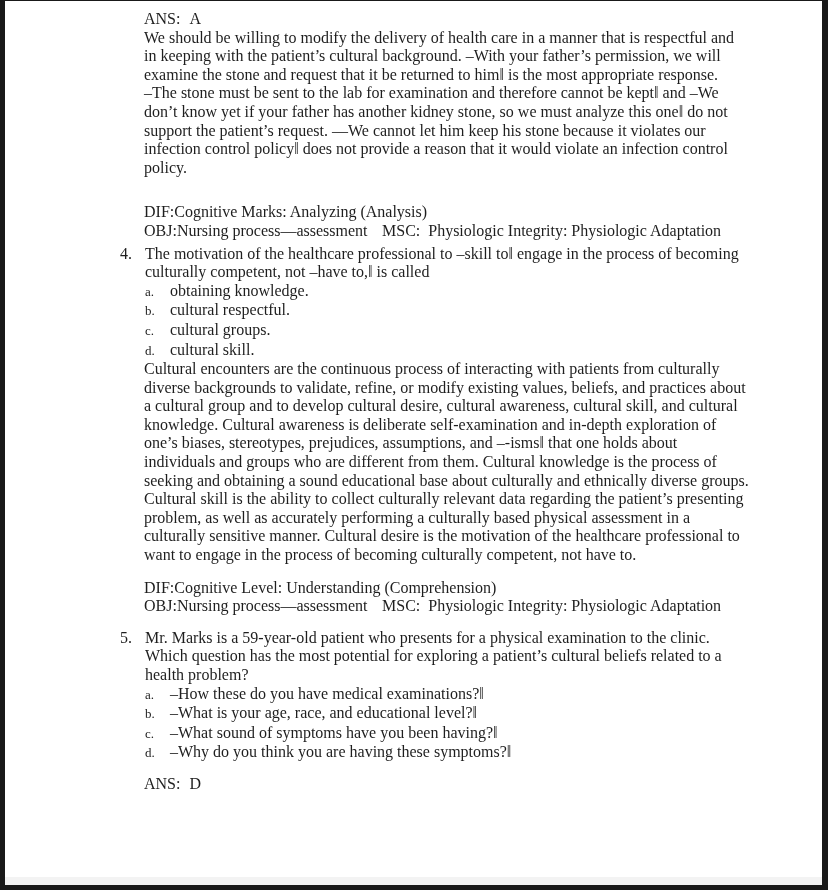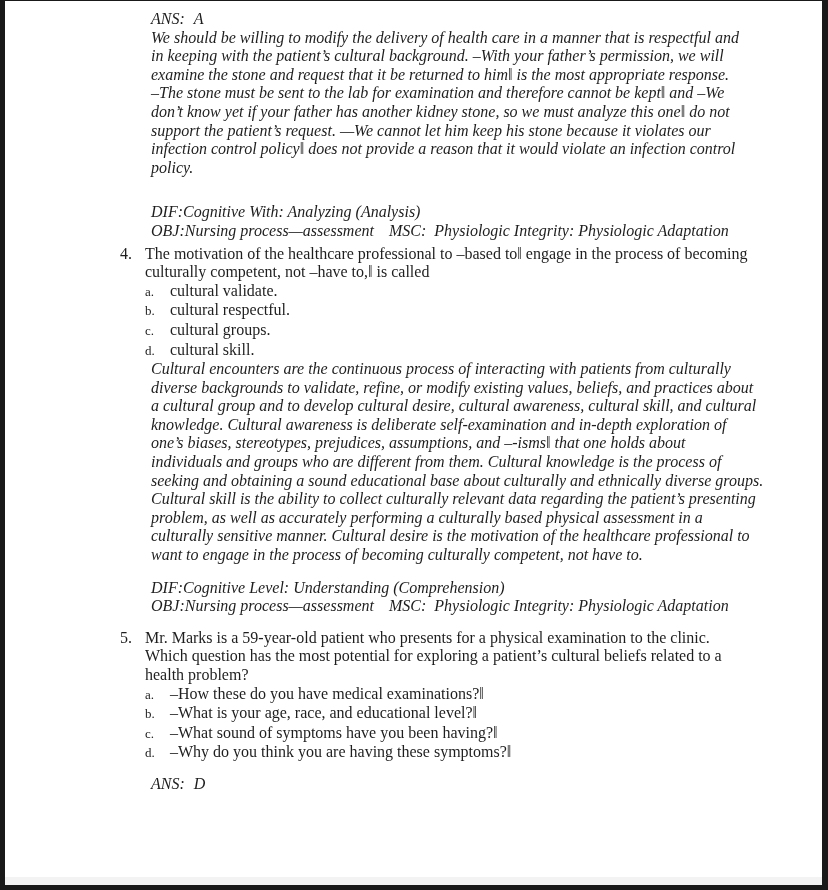--- a/index.html
+++ b/index.html
@@ -31,21 +31,21 @@
     box-sizing: border-box;
   }
   .bottom-strip {
     position: absolute;
     left: 5px;
     top: 877px;
     width: 817px;
     height: 8px;
     background: #f3f3f3;
   }
-  .indent1 { margin-left: 31px; font-style: italic; }
+  .indent1 { margin-left: 24px; }
   .para { white-space: pre-line; }
   .ans-line .ans-value { margin-left: 9px; }
   .dif-line { white-space: pre-wrap; }
   .obj-line .obj {
     display: inline-block;
     width: 238px;
     white-space: pre-wrap;
   }
   .obj-line .msc { white-space: pre-wrap; }
   .q-row { display: flex; align-items: baseline; }
@@ -71,36 +71,36 @@
         <span class="ans-label">ANS:</span><span class="ans-value">A</span>
       </div>
       <div class="para indent1">We should be willing to modify the delivery of health care in a manner that is respectful and
 in keeping with the patient’s cultural background. –With your father’s permission, we will
 examine the stone and request that it be returned to him‖ is the most appropriate response.
 –The stone must be sent to the lab for examination and therefore cannot be kept‖ and –We
 don’t know yet if your father has another kidney stone, so we must analyze this one‖ do not
 support the patient’s request. —We cannot let him keep his stone because it violates our
 infection control policy‖ does not provide a reason that it would violate an infection control
 policy.</div>
-      <div class="dif-line indent1 m-dif-q3">DIF:Cognitive With: Analyzing (Analysis)</div>
+      <div class="dif-line indent1 m-dif-q3">DIF:Cognitive Marks: Analyzing (Analysis)</div>
       <div class="obj-line indent1">
         <span class="obj">OBJ:Nursing process—assessment</span><span class="msc">MSC:  Physiologic Integrity: Physiologic Adaptation</span>
       </div>
     </section>
 
     <section class="m-q4">
       <div class="q-row">
         <span class="q-num">4.</span>
-        <div class="q-text">The motivation of the healthcare professional to –based to‖ engage in the process of becoming
+        <div class="q-text">The motivation of the healthcare professional to –skill to‖ engage in the process of becoming
 culturally competent, not –have to,‖ is called</div>
       </div>
       <div>
         <div class="opt-row">
           <span class="opt-letter">a.</span>
-          <span class="opt-text">cultural validate.</span>
+          <span class="opt-text">obtaining knowledge.</span>
         </div>
         <div class="opt-row">
           <span class="opt-letter">b.</span>
           <span class="opt-text">cultural respectful.</span>
         </div>
         <div class="opt-row">
           <span class="opt-letter">c.</span>
           <span class="opt-text">cultural groups.</span>
         </div>
         <div class="opt-row">

